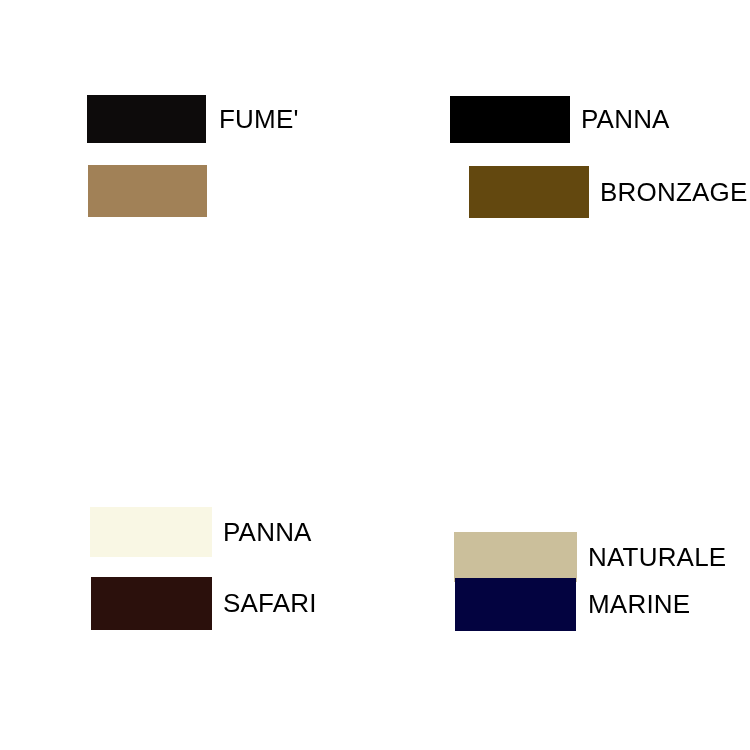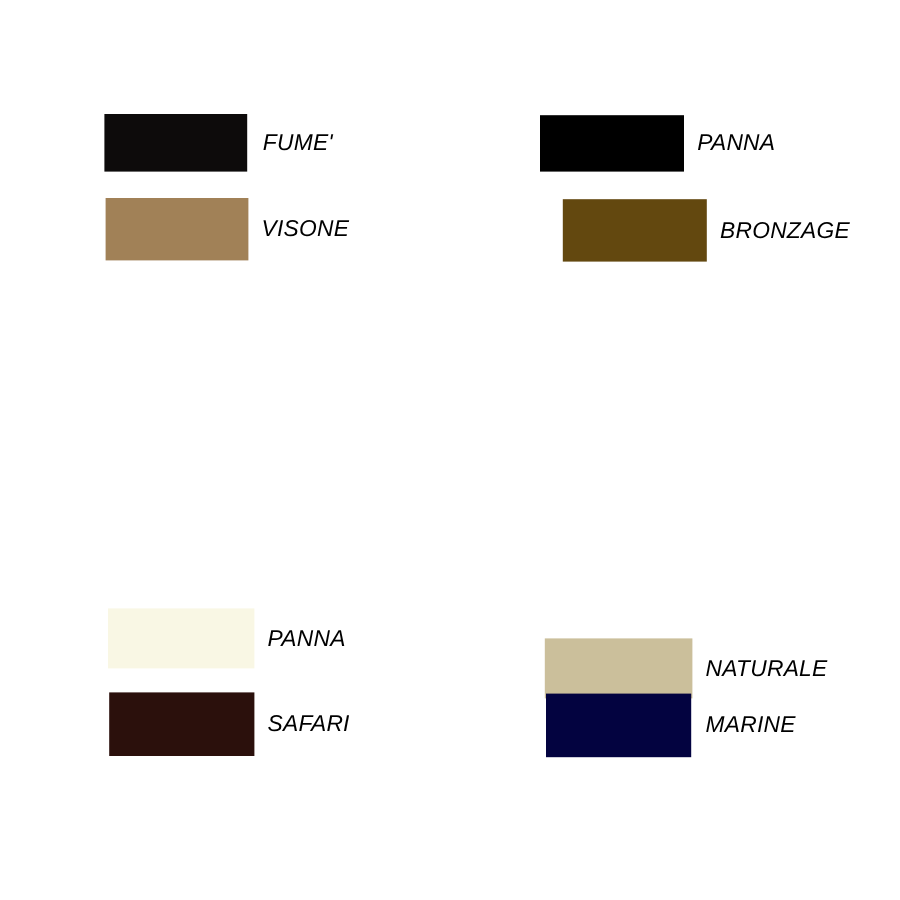--- a/index.html
+++ b/index.html
@@ -31,46 +31,44 @@
   .swatch-chip {
     display: block;
     flex: 0 0 auto;
     border: 0;
   }
 
   .swatch-label {
     flex: 0 0 auto;
     color: #000000;
     font-family: "Liberation Sans", sans-serif;
-    font-size: 19px;
+    font-size: 26px;
     line-height: 25px;
     letter-spacing: 0.2px;
     white-space: nowrap;
-    font-style: italic;
   }
 </style>
 </head>
 <body>
 
 <div id="canvas" style="background: rgb(255, 255, 255);">
 
   <div class="swatch-group">
     <div class="swatch-entry" style="left: 87px; top: 95px; height: 48px;">
       <span class="swatch-chip" style="width: 119px; height: 48px; background: rgb(13, 11, 11); margin-right: 13px;"></span>
       <span class="swatch-label">FUME'</span>
     </div>
 
     <div class="swatch-entry" style="left: 450px; top: 96px; height: 47px;">
       <span class="swatch-chip" style="width: 120px; height: 47px; background: rgb(0, 0, 0); margin-right: 11px;"></span>
       <span class="swatch-label">PANNA</span>
     </div>
 
     <div class="swatch-entry" style="left: 88px; top: 165px; height: 52px;">
       <span class="swatch-chip" style="width: 119px; height: 52px; background: rgb(161, 129, 87); margin-right: 11px;"></span>
-      <span class="swatch-label">VISONE</span>
     </div>
 
     <div class="swatch-entry" style="left: 450px; top: 166px; height: 52px; margin-left: 19px;">
       <span class="swatch-chip" style="width: 120px; height: 52px; background: rgb(99, 72, 15); margin-right: 11px;"></span>
       <span class="swatch-label">BRONZAGE</span>
     </div>
   </div>
 
   <div class="swatch-group">
     <div class="swatch-entry" style="left: 90px; top: 507px; height: 50px;">

